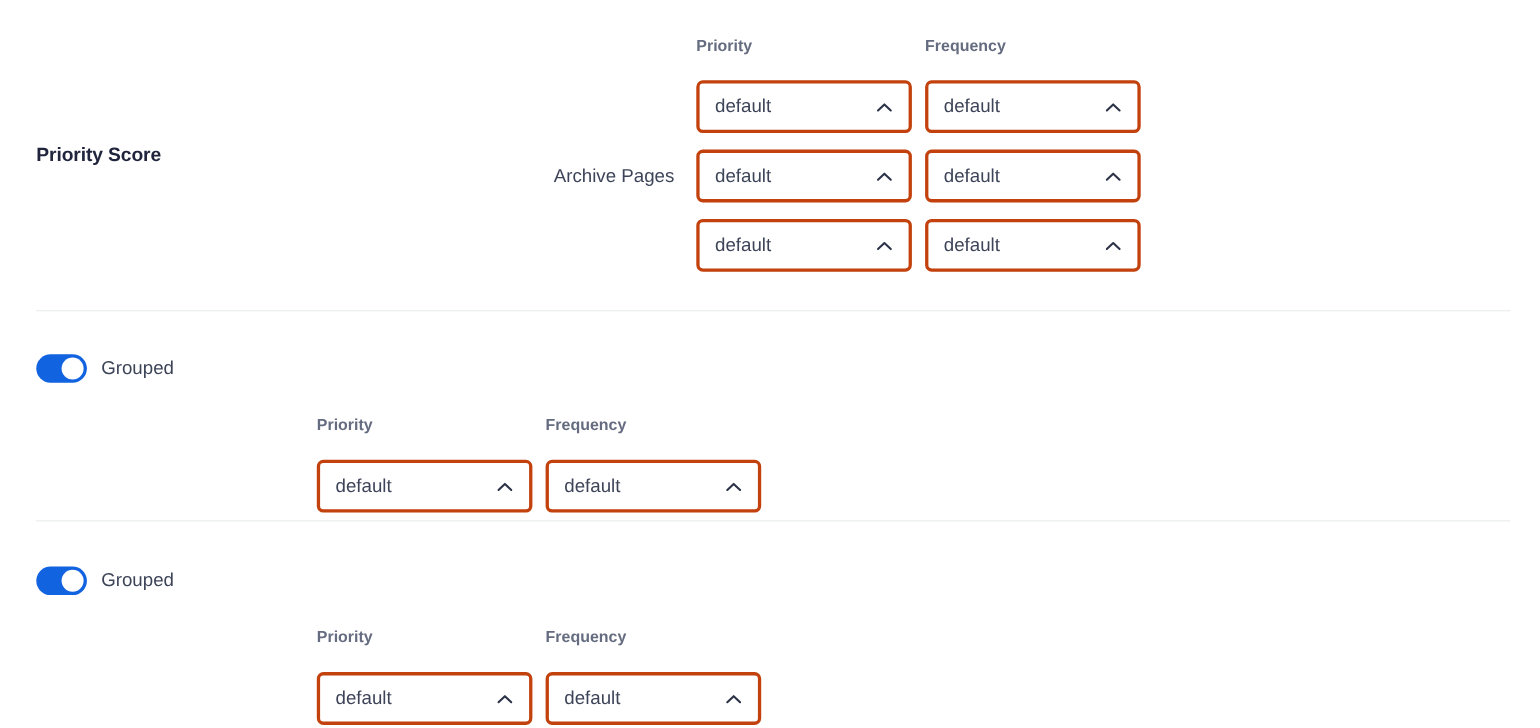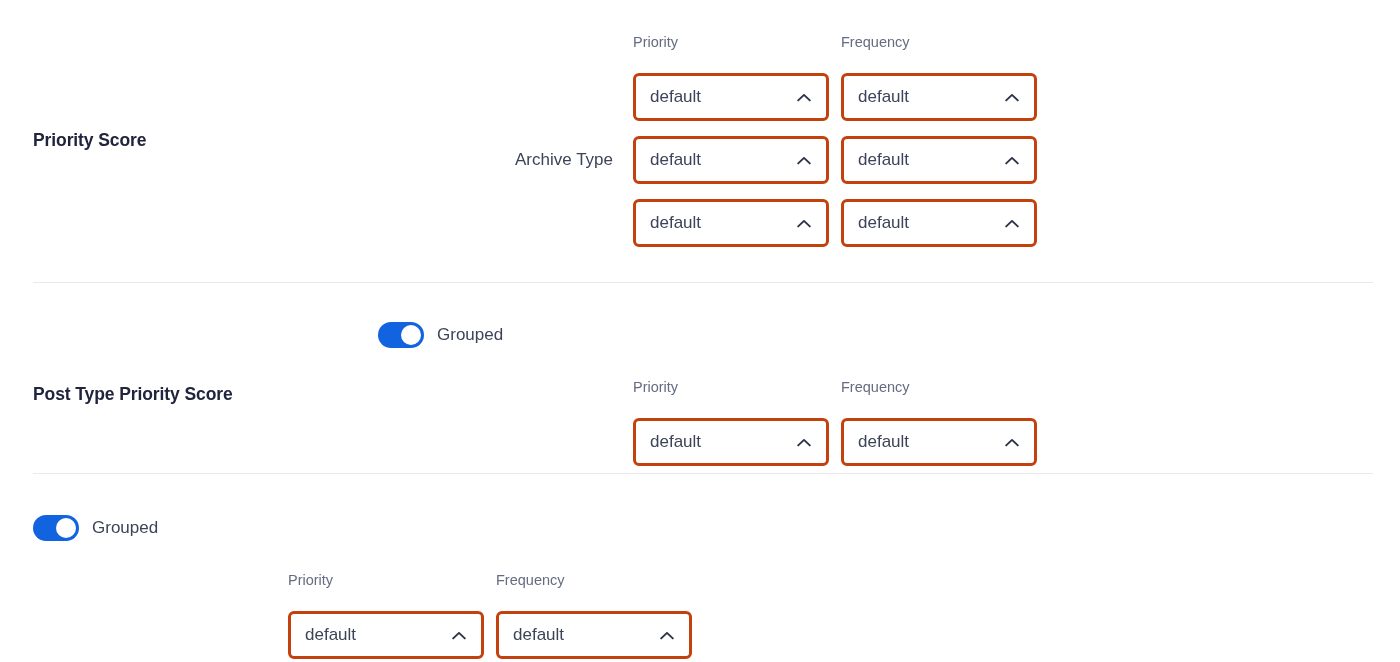--- a/index.html
+++ b/index.html
@@ -78,20 +78,21 @@
   .toggle-label {
     font-size: 17px;
     color: #3d4458;
     white-space: nowrap;
   }
 
   
   .col-headers {
     position: relative;
     height: 22px;
+    font-weight: bold;
   }
   .col-head {
     position: absolute;
     top: 0;
     font-size: 14.5px;
     color: #656c80;
     white-space: nowrap;
   }
   .col-head.priority  { left: 255px; }
   .col-head.frequency { left: 463px; }
@@ -189,21 +190,21 @@
           <span class="select-value">default</span>
           <span class="chev">
             <svg width="14" height="9" viewBox="0 0 14 9">
                 <path d="M1.2 7.4L7 1.9l5.8 5.5" fill="none" stroke="#2c3247" stroke-width="1.9" stroke-linecap="round" stroke-linejoin="round"></path>
               </svg>
           </span>
         </div>
       </div>
 
       <div class="field-row">
-        <div class="row-label">Archive Type</div>
+        <div class="row-label">Archive Pages</div>
 
         <div class="select-box priority">
           <span class="select-value">default</span>
           <span class="chev">
             <svg width="14" height="9" viewBox="0 0 14 9">
                 <path d="M1.2 7.4L7 1.9l5.8 5.5" fill="none" stroke="#2c3247" stroke-width="1.9" stroke-linecap="round" stroke-linejoin="round"></path>
               </svg>
           </span>
         </div>
 
@@ -237,21 +238,20 @@
           </span>
         </div>
       </div>
 
     </div>
   </div>
 
   <div class="divider" id="div-1"></div>
 
   <div class="section" id="sec-posttype">
-    <div class="section-title">Post Type Priority Score</div>
 
     <div class="section-body">
 
       <div class="toggle-row">
         <div class="switch">
           <div class="knob"></div>
         </div>
         <span class="toggle-label">Grouped</span>
       </div>
 

